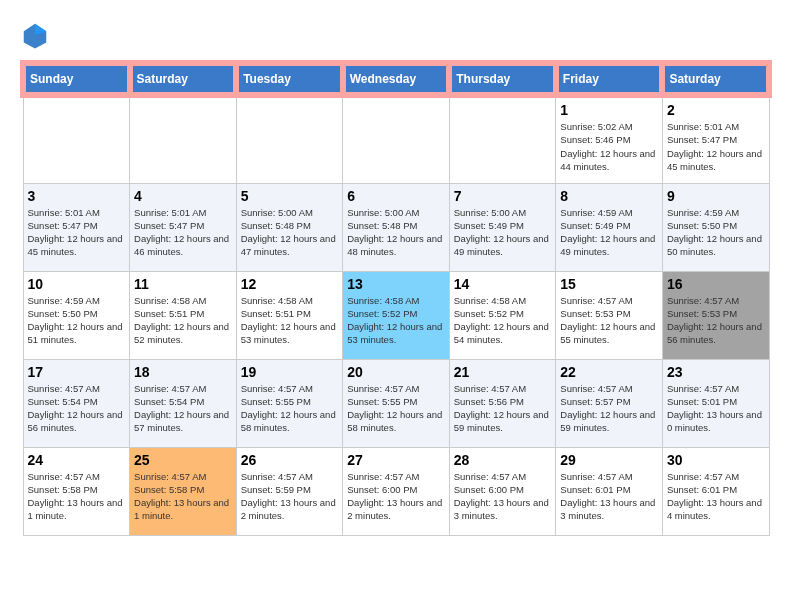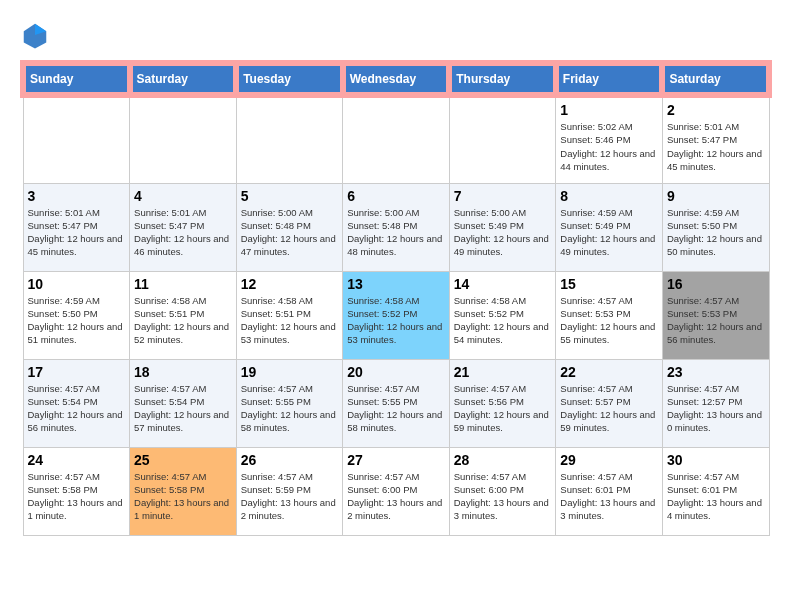--- a/index.html
+++ b/index.html
@@ -276,21 +276,21 @@
         <td style="background: rgb(240, 244, 250);">
           <span class="day-num">22</span>
           <div class="day-info">Sunrise: 4:57 AM
 Sunset: 5:57 PM
 Daylight: 12 hours
 and 59 minutes.</div>
         </td>
         <td style="background: rgb(240, 244, 250); margin-left: 28px;">
           <span class="day-num">23</span>
           <div class="day-info">Sunrise: 4:57 AM
-Sunset: 12:57 PM
+Sunset: 5:01 PM
 Daylight: 13 hours
 and 0 minutes.</div>
         </td>
       </tr>
       <tr>
         <td style="background: rgb(255, 255, 255);">
           <span class="day-num">24</span>
           <div class="day-info">Sunrise: 4:57 AM
 Sunset: 5:58 PM
 Daylight: 13 hours

